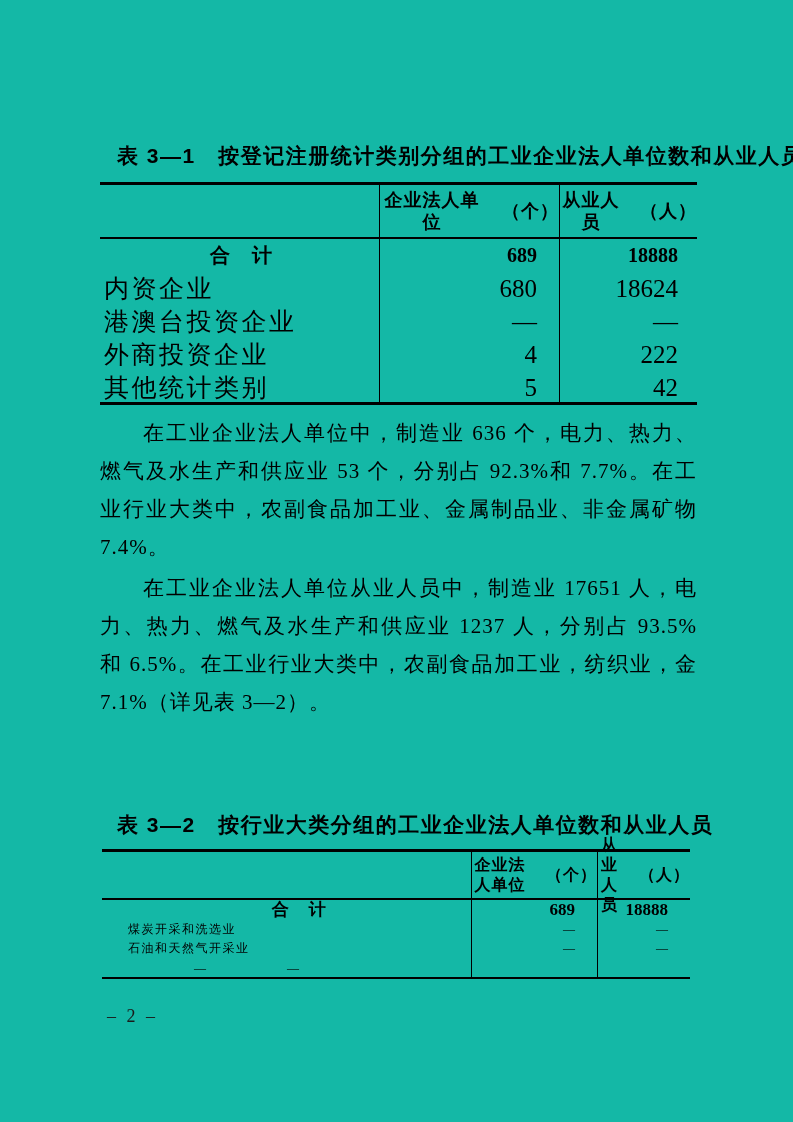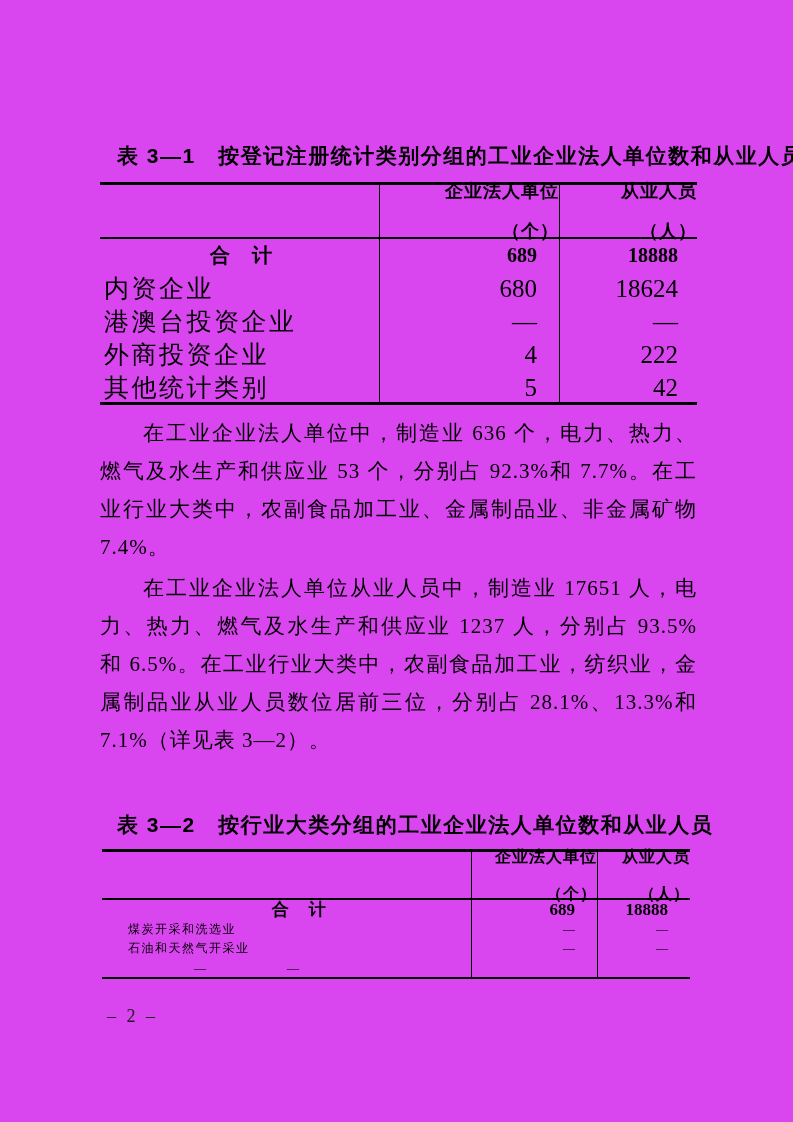--- a/index.html
+++ b/index.html
@@ -1,21 +1,21 @@
 <!DOCTYPE html>
 <html><head>
 <meta charset="utf-8">
 <style>
   html,body { margin:0; padding:0; }
   body {
     width:793px; height:1122px; background:#ffffff; position:relative;
     font-family:"Liberation Serif","DejaVu Serif",serif; color:#000;
     overflow:hidden;
   }
-  .page { position:absolute; inset:0; background:#d946ef; }
+  .page { position:absolute; inset:0; background:#14b8a6; }
 
   
   .tbl-title {
     position:absolute; left:117px;
     font-family:"Liberation Sans","DejaVu Sans",sans-serif;
     font-weight:bold; font-size:21px; letter-spacing:1.5px; white-space:nowrap;
   }
   #title1 { top:142px; }
   #title2 { top:811px; }
 
@@ -33,21 +33,21 @@
   #table2 .v1 { left:369px; }
   #table2 .v2 { left:495px; }
 
   .thead {
     display:flex; box-sizing:border-box; border-bottom:2px solid #000;
     font-family:"Liberation Sans","DejaVu Sans",sans-serif; font-weight:bold;
   }
   #table1 .thead { height:54px; font-size:18px; }
   #table2 .thead { height:48px; font-size:16px; }
   .hcell {
-    display:flex; flex-direction:column; justify-content:center; align-items:flex-end;
+    display:flex; flex-direction:row; justify-content:center; align-items:center;
     text-align:center; letter-spacing:1px; line-height:1.25;gap:17px;
   }
   #table1 .hc1 { width:279px; } #table1 .hc2 { width:180px; } #table1 .hc3 { width:138px; }
   #table2 .hc1 { width:369px; } #table2 .hc2 { width:126px; } #table2 .hc3 { width:93px; }
 
   .trow { display:flex; align-items:center; box-sizing:border-box; }
   #table1 .trow { height:33px; font-size:25px; }
   #table2 .trow { height:19.5px; font-size:12px; }
   .c1 { letter-spacing:2.5px; box-sizing:border-box; white-space:nowrap; }
   #table1 .c1 { width:279px; padding-left:4px; }
@@ -130,21 +130,20 @@
     <div id="para1">
       <div class="pline first">在工业企业法人单位中，制造业 636 个，电力、热力、</div>
       <div class="pline">燃气及水生产和供应业 53 个，分别占 92.3%和 7.7%。在工</div>
       <div class="pline">业行业大类中，农副食品加工业、金属制品业、非金属矿物</div>
       <div class="pline last">7.4%。</div>
     </div>
     <div id="para2">
       <div class="pline first">在工业企业法人单位从业人员中，制造业 17651 人，电</div>
       <div class="pline">力、热力、燃气及水生产和供应业 1237 人，分别占 93.5%</div>
       <div class="pline">和 6.5%。在工业行业大类中，农副食品加工业，纺织业，金</div>
-      <div class="pline">属制品业从业人员数位居前三位，分别占 28.1%、13.3%和</div>
       <div class="pline last">7.1%（详见表 3—2）。</div>
     </div>
   </div>
 
   <div class="tbl-title" id="title2">表 3—2　按行业大类分组的工业企业法人单位数和从业人员</div>
 
   <div class="stat-table" id="table2">
     <div class="vline v1"></div>
     <div class="vline v2"></div>
 

